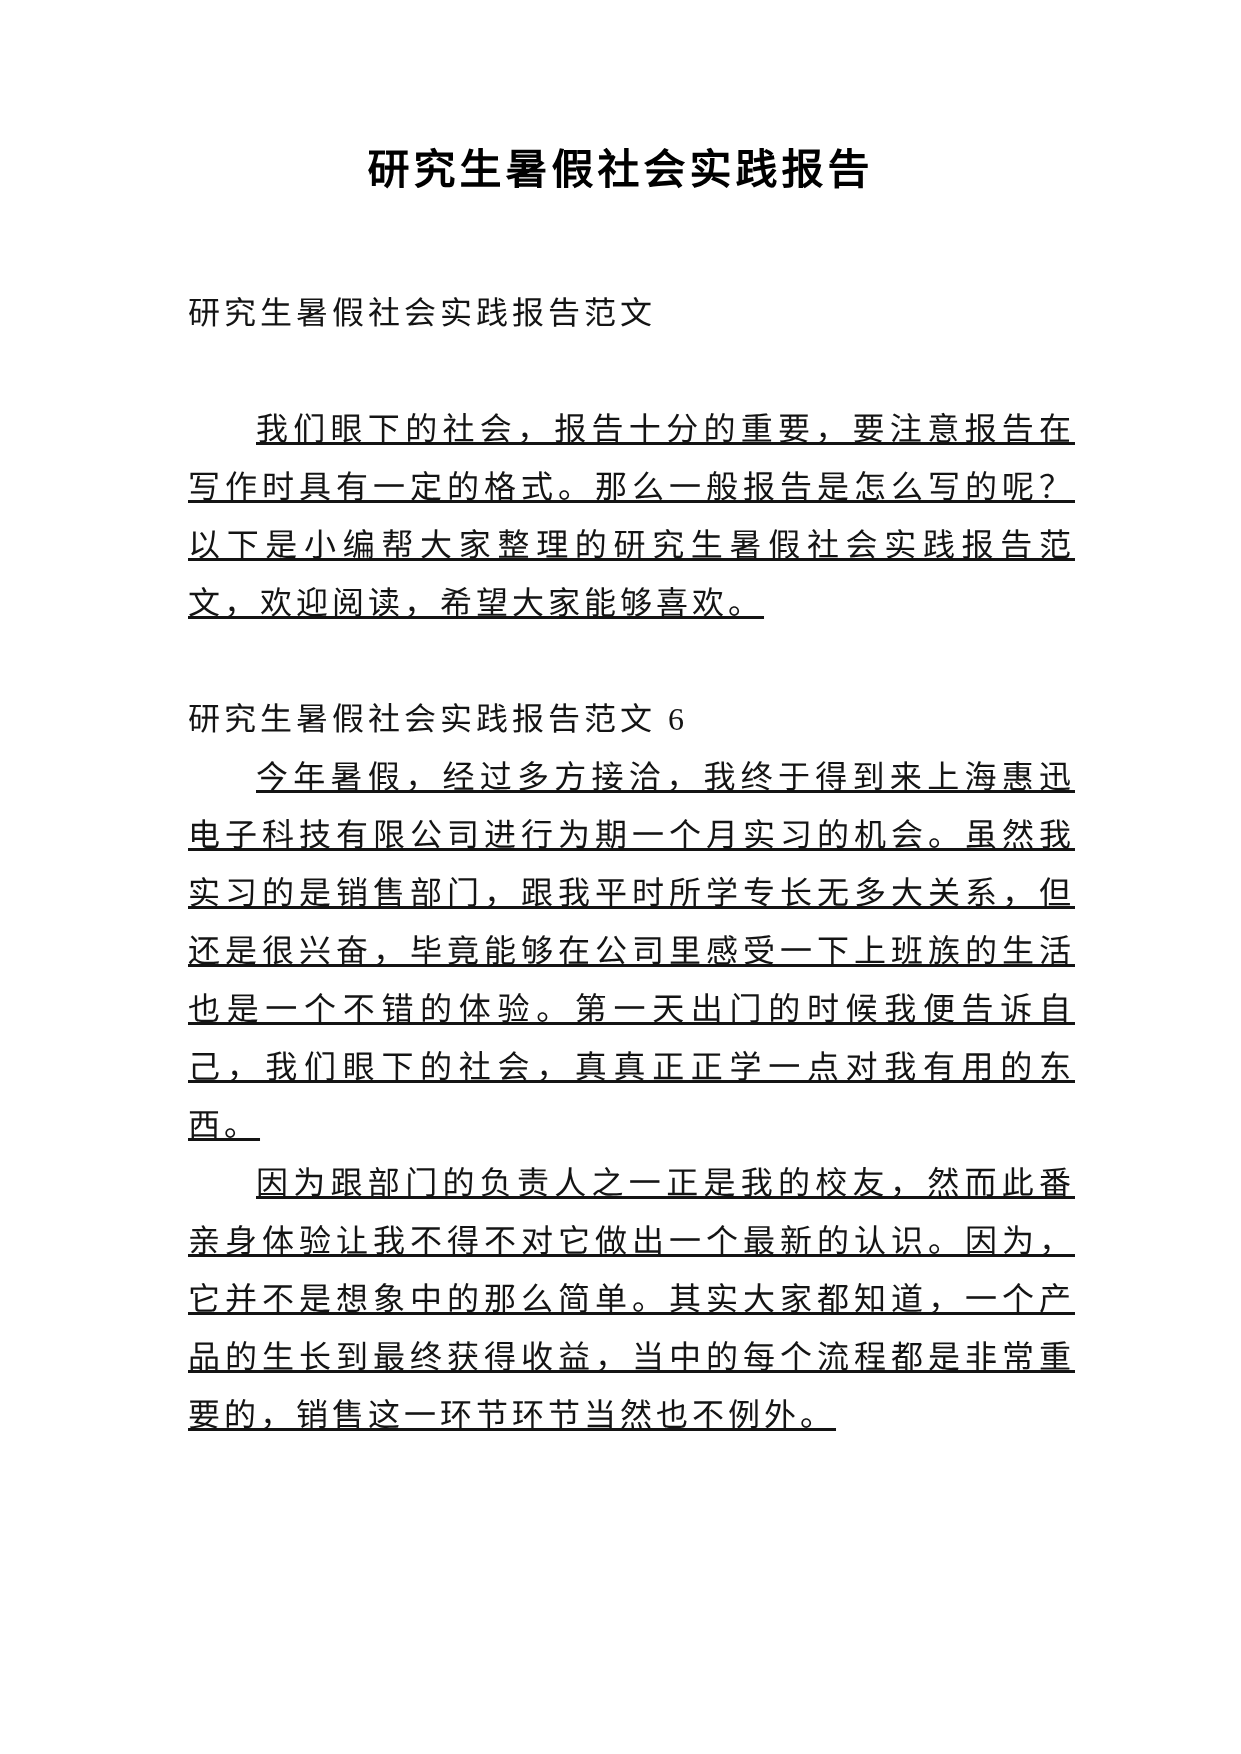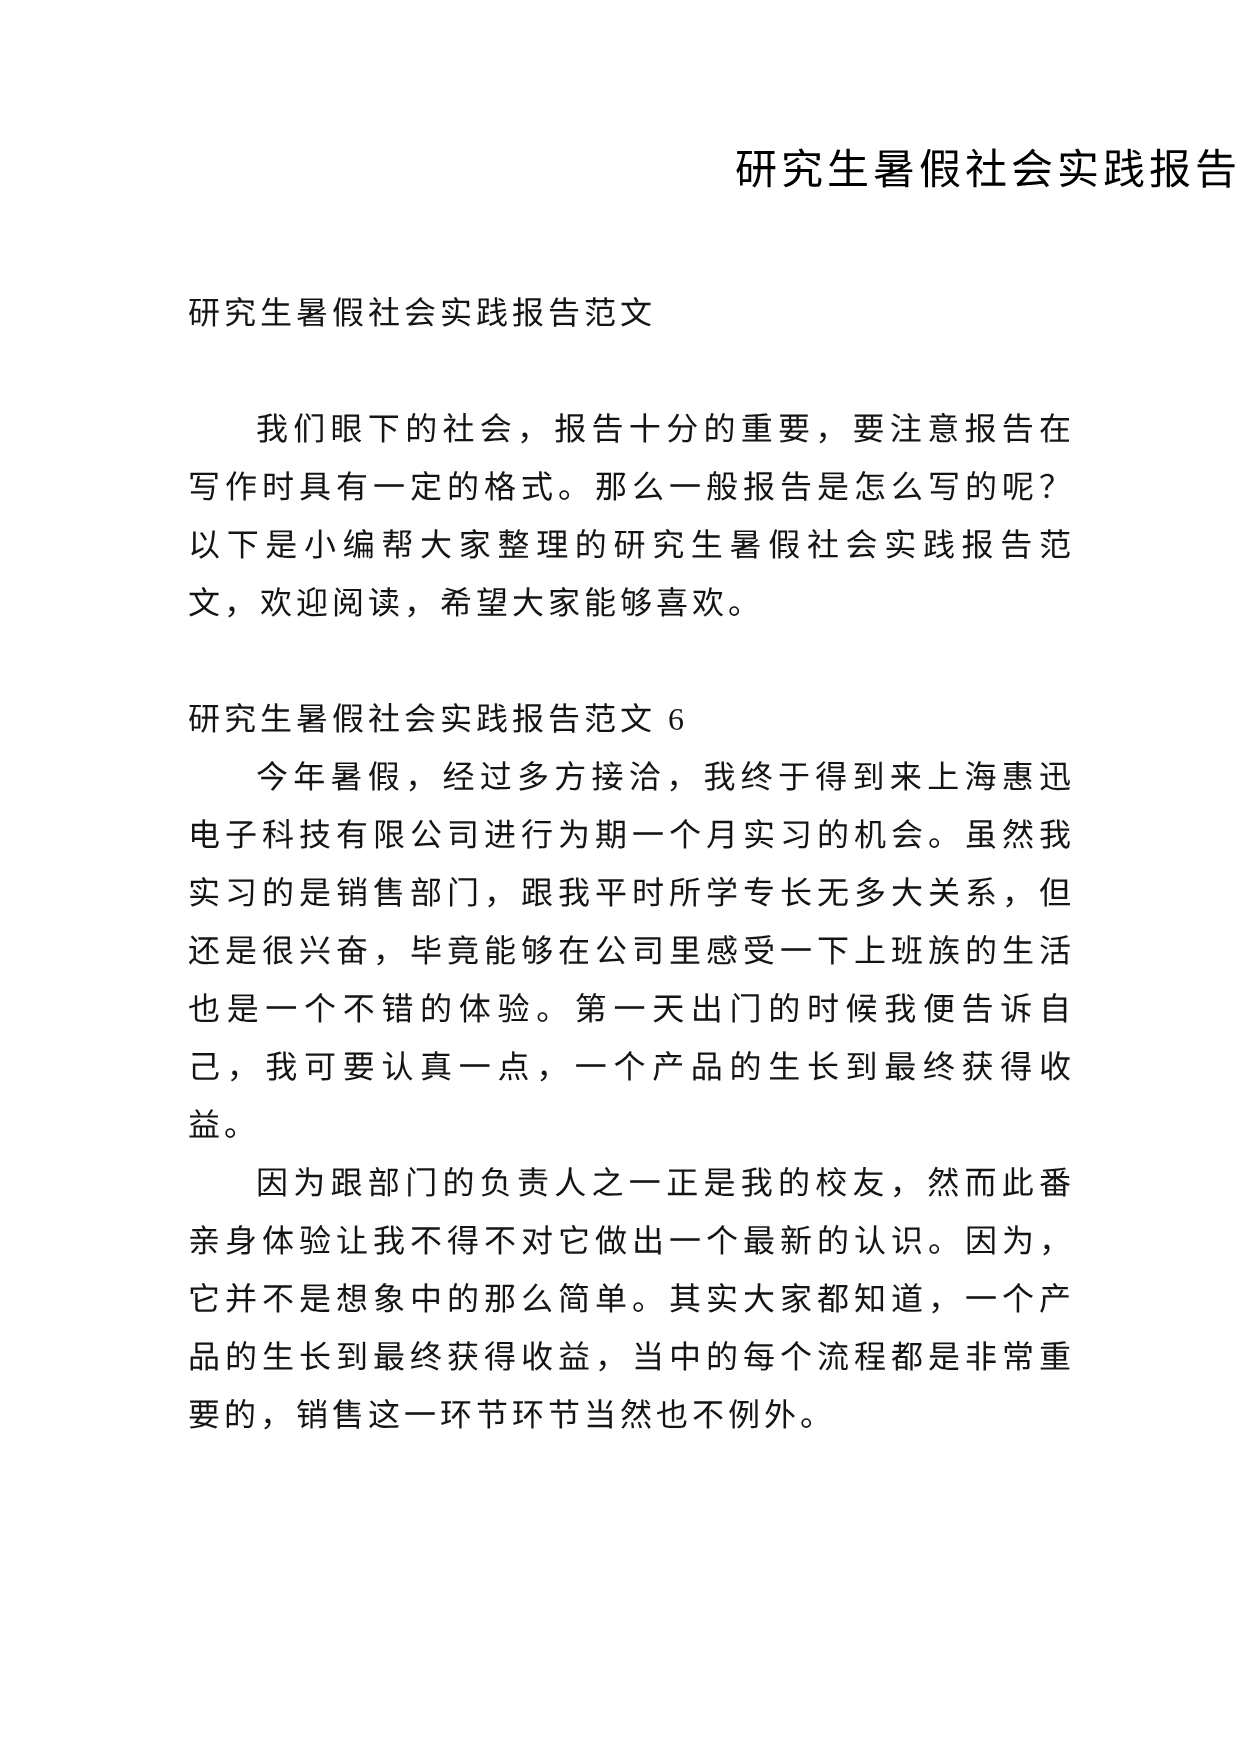--- a/index.html
+++ b/index.html
@@ -12,25 +12,25 @@
     position: relative;
     width: 1241px;
     height: 1754px;
     margin: 0 auto;
     background: #ffffff;
     overflow: hidden;
     color: #000000;
   }
   .doc-title {
     margin: 140px 0 0 0;
-    text-align: right;
+    text-align: center;
     font-family: "Liberation Serif", "DejaVu Serif", serif;
     font-size: 42px;
     line-height: 60px;
-    font-weight: normal;
+    font-weight: bold;
     letter-spacing: 4px;
     color: #000000;
     white-space: nowrap;
   }
   .doc-body {
     margin: 84px 166px 0 188px; 
     font-family: "Liberation Serif", "DejaVu Serif", serif;
     font-size: 32px;
     line-height: 58px;
     letter-spacing: 4px;
@@ -40,39 +40,40 @@
   }
   .doc-body p {
     margin: 0;
     padding: 0;
   }
   .doc-body p.gap {
     margin-top: 58px; 
   }
   .doc-body p.indent {
     text-indent: 68px; 
+    text-decoration: underline;
   }
   .doc-body p:last-child {
     text-align-last: left;
   }
 </style>
 </head>
 <body>
 
 <div class="page">
 
   <h1 class="doc-title">研究生暑假社会实践报告</h1>
 
   <div class="doc-body">
 
     <p class="line">研究生暑假社会实践报告范文</p>
 
     <p class="line indent gap">我们眼下的社会，报告十分的重要，要注意报告在写作时具有一定的格式。那么一般报告是怎么写的呢？以下是小编帮大家整理的研究生暑假社会实践报告范文，欢迎阅读，希望大家能够喜欢。</p>
 
     <p class="line gap">研究生暑假社会实践报告范文 6</p>
 
-    <p class="line indent">今年暑假，经过多方接洽，我终于得到来上海惠迅电子科技有限公司进行为期一个月实习的机会。虽然我实习的是销售部门，跟我平时所学专长无多大关系，但还是很兴奋，毕竟能够在公司里感受一下上班族的生活也是一个不错的体验。第一天出门的时候我便告诉自己，我可要认真一点，一个产品的生长到最终获得收益。</p>
+    <p class="line indent">今年暑假，经过多方接洽，我终于得到来上海惠迅电子科技有限公司进行为期一个月实习的机会。虽然我实习的是销售部门，跟我平时所学专长无多大关系，但还是很兴奋，毕竟能够在公司里感受一下上班族的生活也是一个不错的体验。第一天出门的时候我便告诉自己，我们眼下的社会，真真正正学一点对我有用的东西。</p>
 
 
     <p class="line indent">因为跟部门的负责人之一正是我的校友，然而此番亲身体验让我不得不对它做出一个最新的认识。因为，它并不是想象中的那么简单。其实大家都知道，一个产品的生长到最终获得收益，当中的每个流程都是非常重要的，销售这一环节环节当然也不例外。</p>
 
   </div>
 </div>
 
 </body></html>

